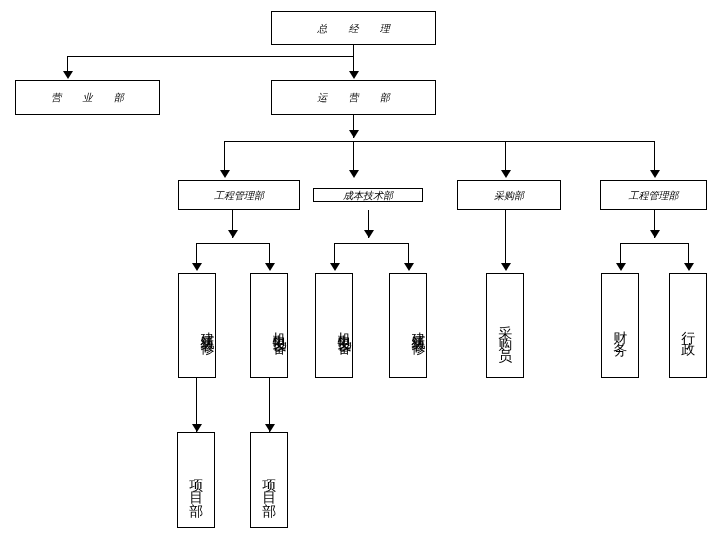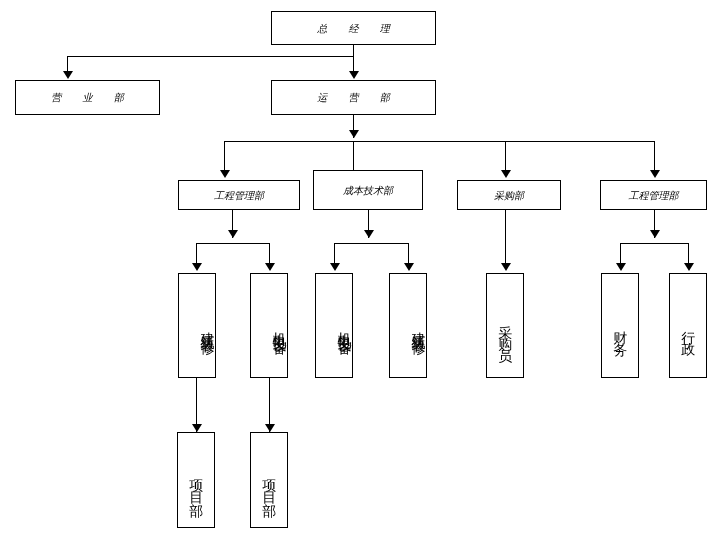--- a/index.html
+++ b/index.html
@@ -104,21 +104,21 @@
   <div class="arrow" style="left:349px; top:170px;"></div>
 
   <div class="conn v" style="left:505px; top:141px; height:30px;"></div>
   <div class="arrow" style="left:501px; top:170px;"></div>
 
   <div class="conn v" style="left:654px; top:141px; height:30px;"></div>
   <div class="arrow" style="left:650px; top:170px;"></div>
 
   <div class="node horiz" style="left:178px; top:180px; width:122px; height:30px;">工程管理部</div>
 
-  <div class="node horiz" style="left:313px; top:170px; width:110px; height:40px;">成本技术部</div>
+  <div class="node horiz" style="left:313px; top:188px; width:110px; height:14px;">成本技术部</div>
 
   <div class="node horiz" style="left:457px; top:180px; width:104px; height:30px;">采购部</div>
 
   <div class="node horiz" style="left:600px; top:180px; width:107px; height:30px;">工程管理部</div>
 
   <div class="conn v" style="left:232px; top:210px; height:28px;"></div>
   <div class="arrow" style="left:228px; top:230px;"></div>
   <div class="conn h" style="left:196px; top:243px; width:73px;"></div>
   <div class="conn v" style="left:196px; top:243px; height:22px;"></div>
   <div class="arrow" style="left:192px; top:263px;"></div>

